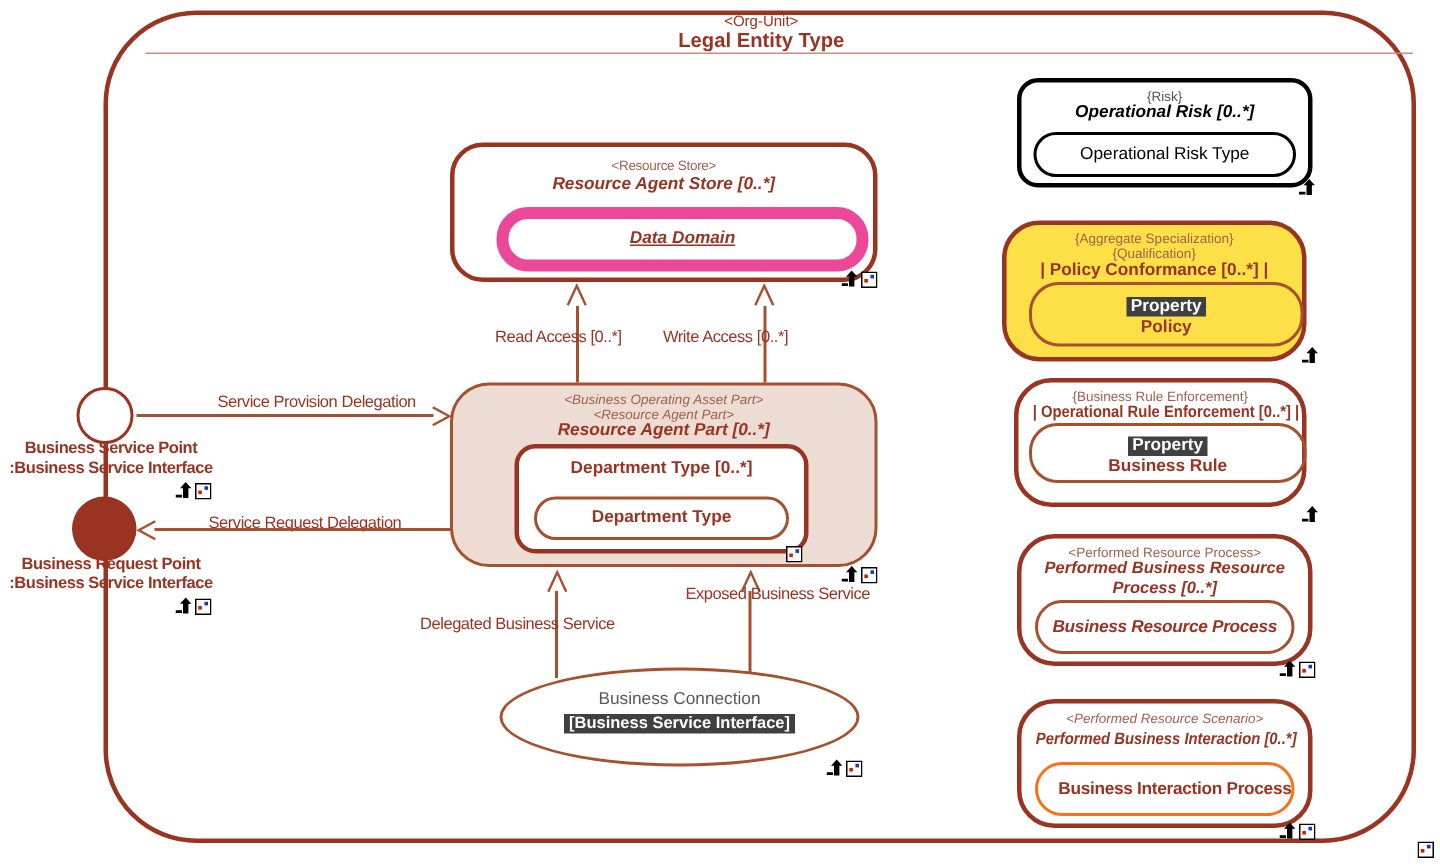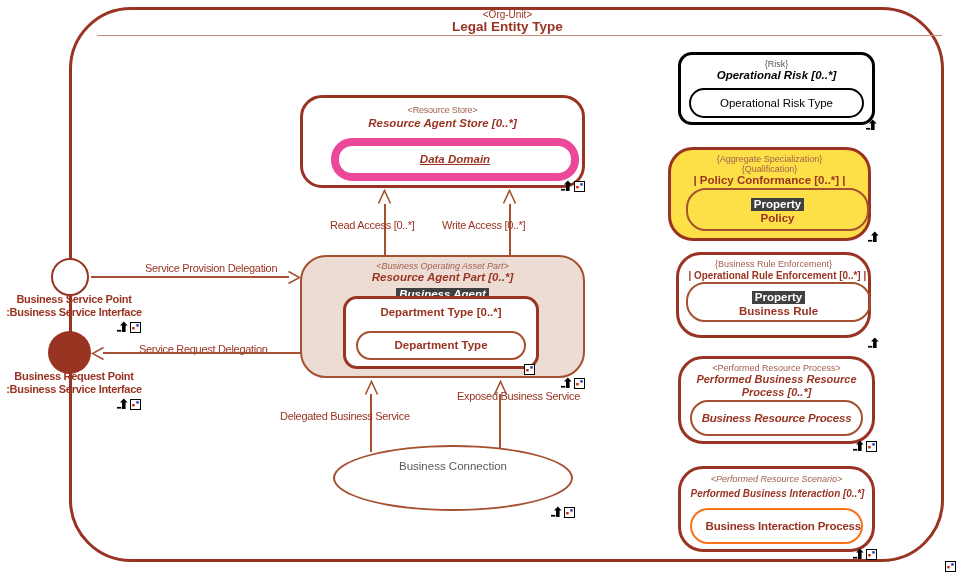--- a/index.html
+++ b/index.html
@@ -156,20 +156,21 @@
 <div class="abs line" id="write-line"></div>
 <span class="abs" id="write-arrow">
     <svg width="15" height="16" viewBox="0 0 15 16">
       <polyline points="1.5,14.5 7.5,1.5 13.5,14.5" fill="none" stroke="#A5502F" stroke-width="1.6"></polyline>
     </svg>
   </span>
 <div class="abs lbl" id="write-label">Write Access [0..*]</div>
 
 <div class="abs ctr" id="part-box">
   <div class="stereo stereo-it">&lt;Business Operating Asset Part&gt;</div>
+  <div class="stereo stereo-it">&lt;Resource Agent Part&gt;</div>
   <div class="t-bi">Resource Agent Part [0..*]</div>
   <div><span class="hl t-bi" id="part-hl">Business Agent</span></div>
 </div>
 <div class="abs ctr" id="dept-box">
   <div class="t-b">Department Type [0..*]</div>
 </div>
 <div class="abs pill" id="dept-inner">
   <span class="t-b">Department Type</span>
 </div>
 <span class="abs" id="dept-diagicon">
@@ -256,20 +257,21 @@
 <div class="abs line" id="exposed-line"></div>
 <span class="abs" id="exposed-arrow">
     <svg width="15" height="16" viewBox="0 0 15 16">
       <polyline points="1.5,14.5 7.5,1.5 13.5,14.5" fill="none" stroke="#A5502F" stroke-width="1.6"></polyline>
     </svg>
   </span>
 <div class="abs lbl" id="exposed-label">Exposed Business Service</div>
 
 <div class="abs ctr" id="conn-ellipse">
   <div id="conn-title">Business Connection</div>
+  <div><span class="hl t-b" id="conn-hl">[Business Service Interface]</span></div>
 </div>
 <span class="abs" id="conn-promote">
     <svg width="12" height="12" viewBox="0 0 12 12">
       <path fill="#000" d="M0 10.6 L0 8.9 L4.3 8.9 L4.3 10.6 Z"></path>
       <path fill="#000" d="M5 11 L5 4.5 L3 4.5 L6.8 0.4 L10.6 4.5 L8.6 4.5 L8.6 11 Z"></path>
     </svg>
   </span>
 <span class="abs" id="conn-diagicon">
     <svg width="11" height="11" viewBox="0 0 11 11">
       <rect x="0.5" y="0.5" width="10" height="10" fill="#fff" stroke="#000"></rect>

